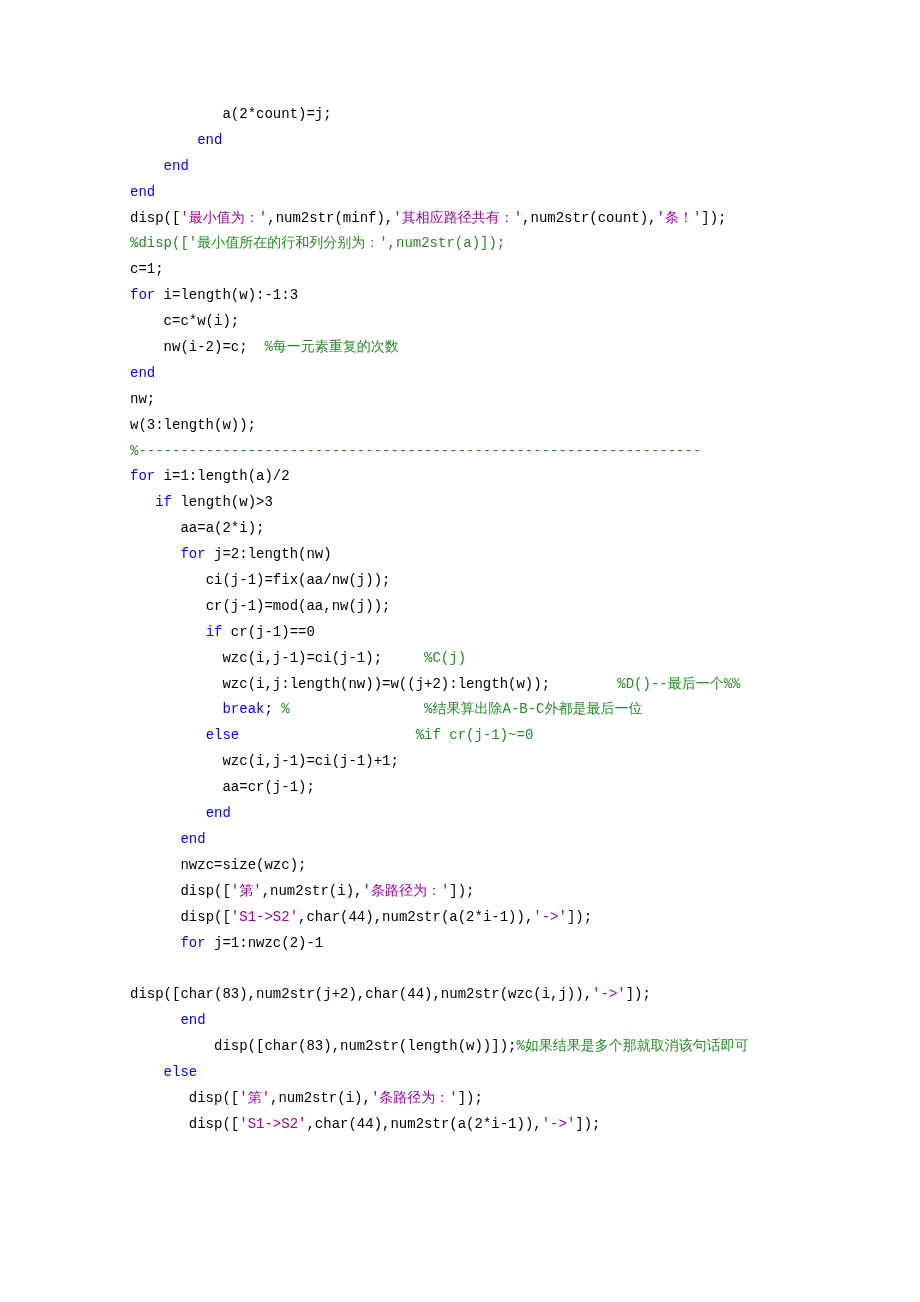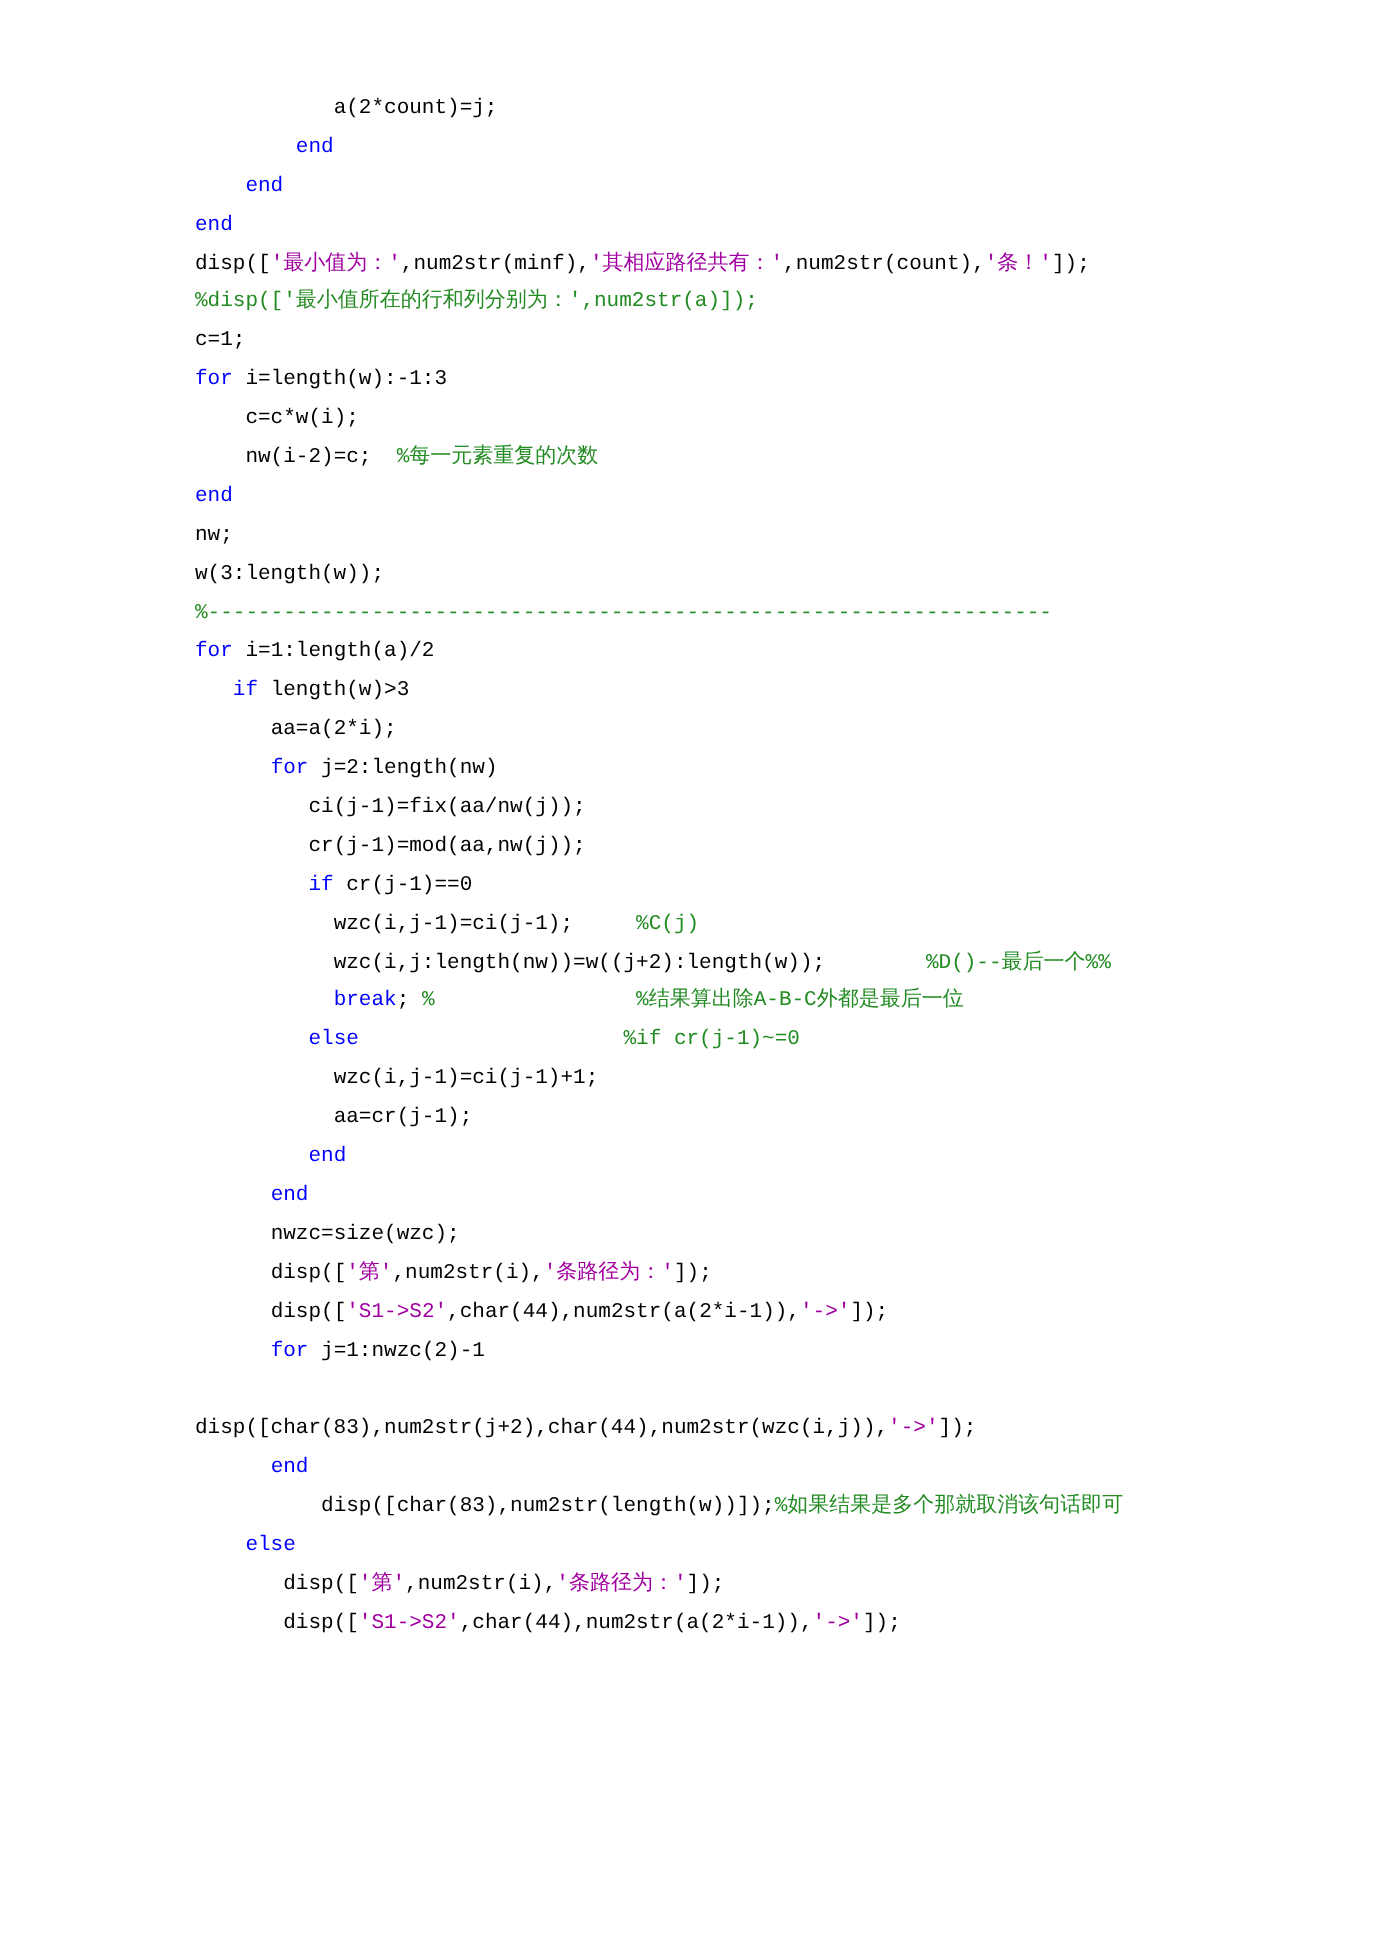--- a/index.html
+++ b/index.html
@@ -6,21 +6,21 @@
     margin: 0;
     padding: 0;
     background: #ffffff;
     width: 920px;
     font-family: "Courier New", Consolas, monospace;
     font-size: 14px;
     line-height: 1.85;
     color: #000000;
   }
   .page {
-    padding: 60px 130px 80px 130px;
+    padding: 102px 130px 80px 130px;
   }
   pre.code {
     margin: 0;
     white-space: pre-wrap;
     word-break: break-all;
     font-family: "Courier New", Consolas, monospace;
   }
   .kw { color: #0000ff; }
   .str { color: #a000a0; }
   .com { color: #228b22; }

